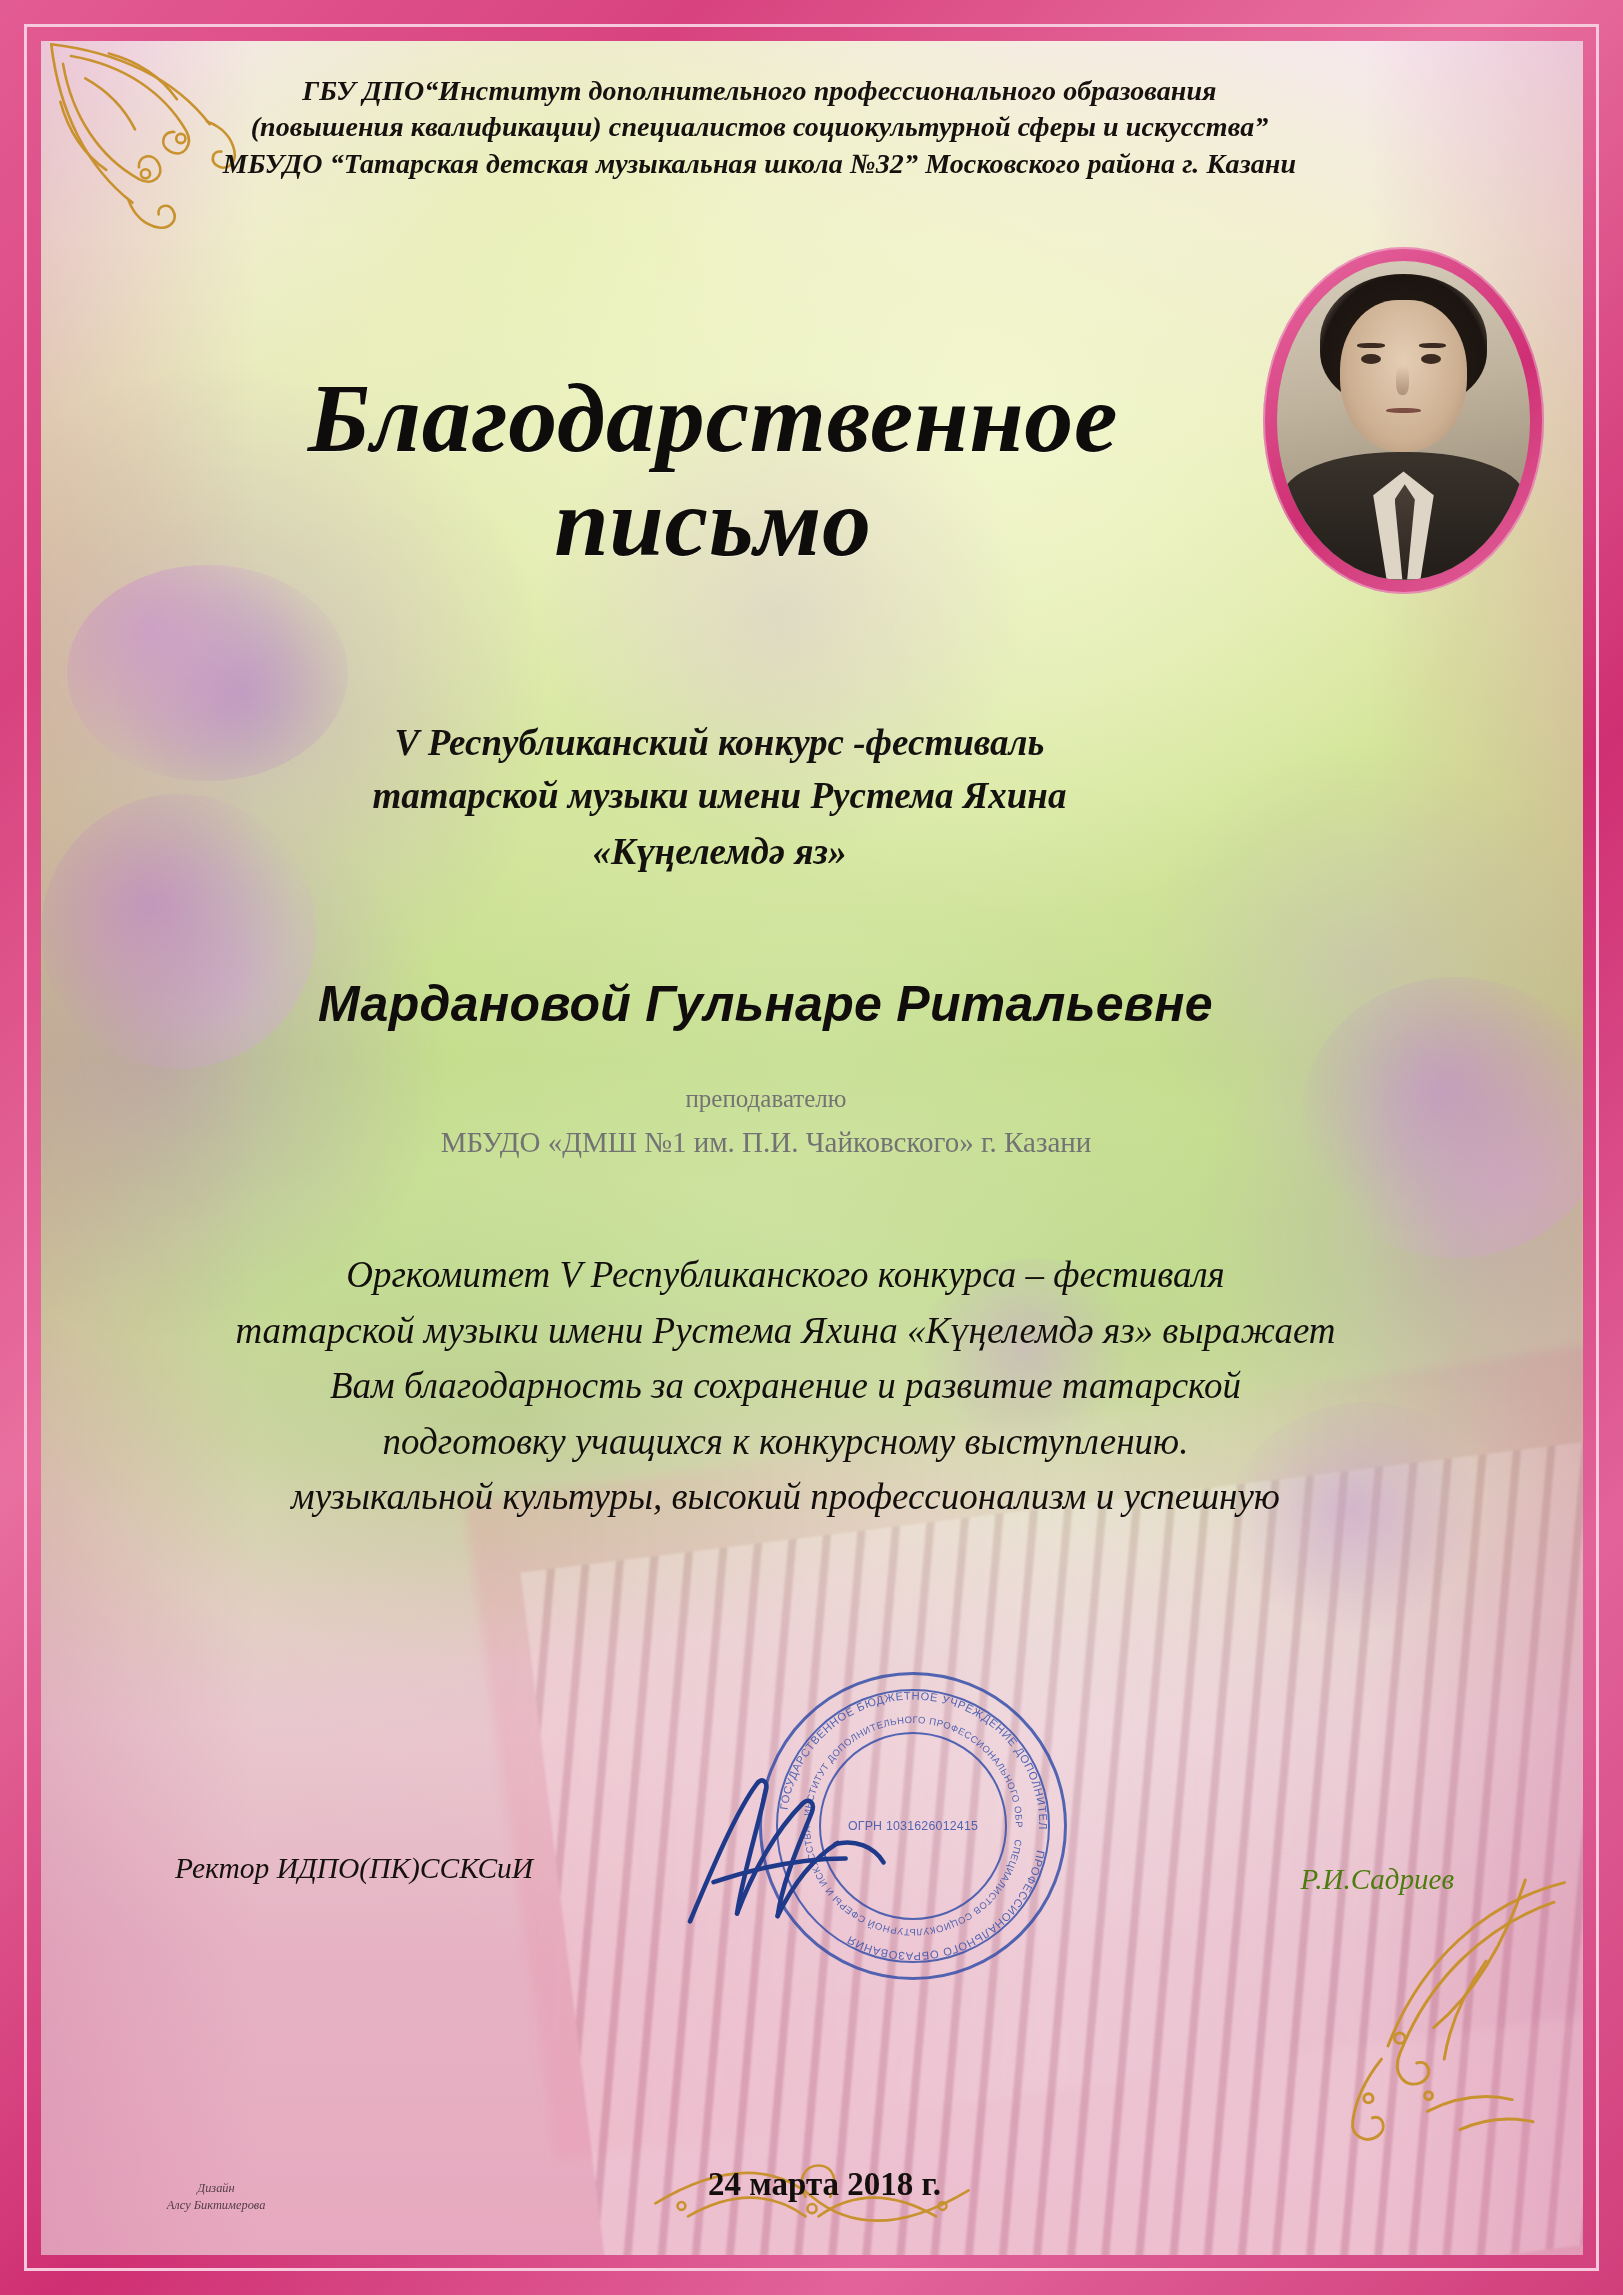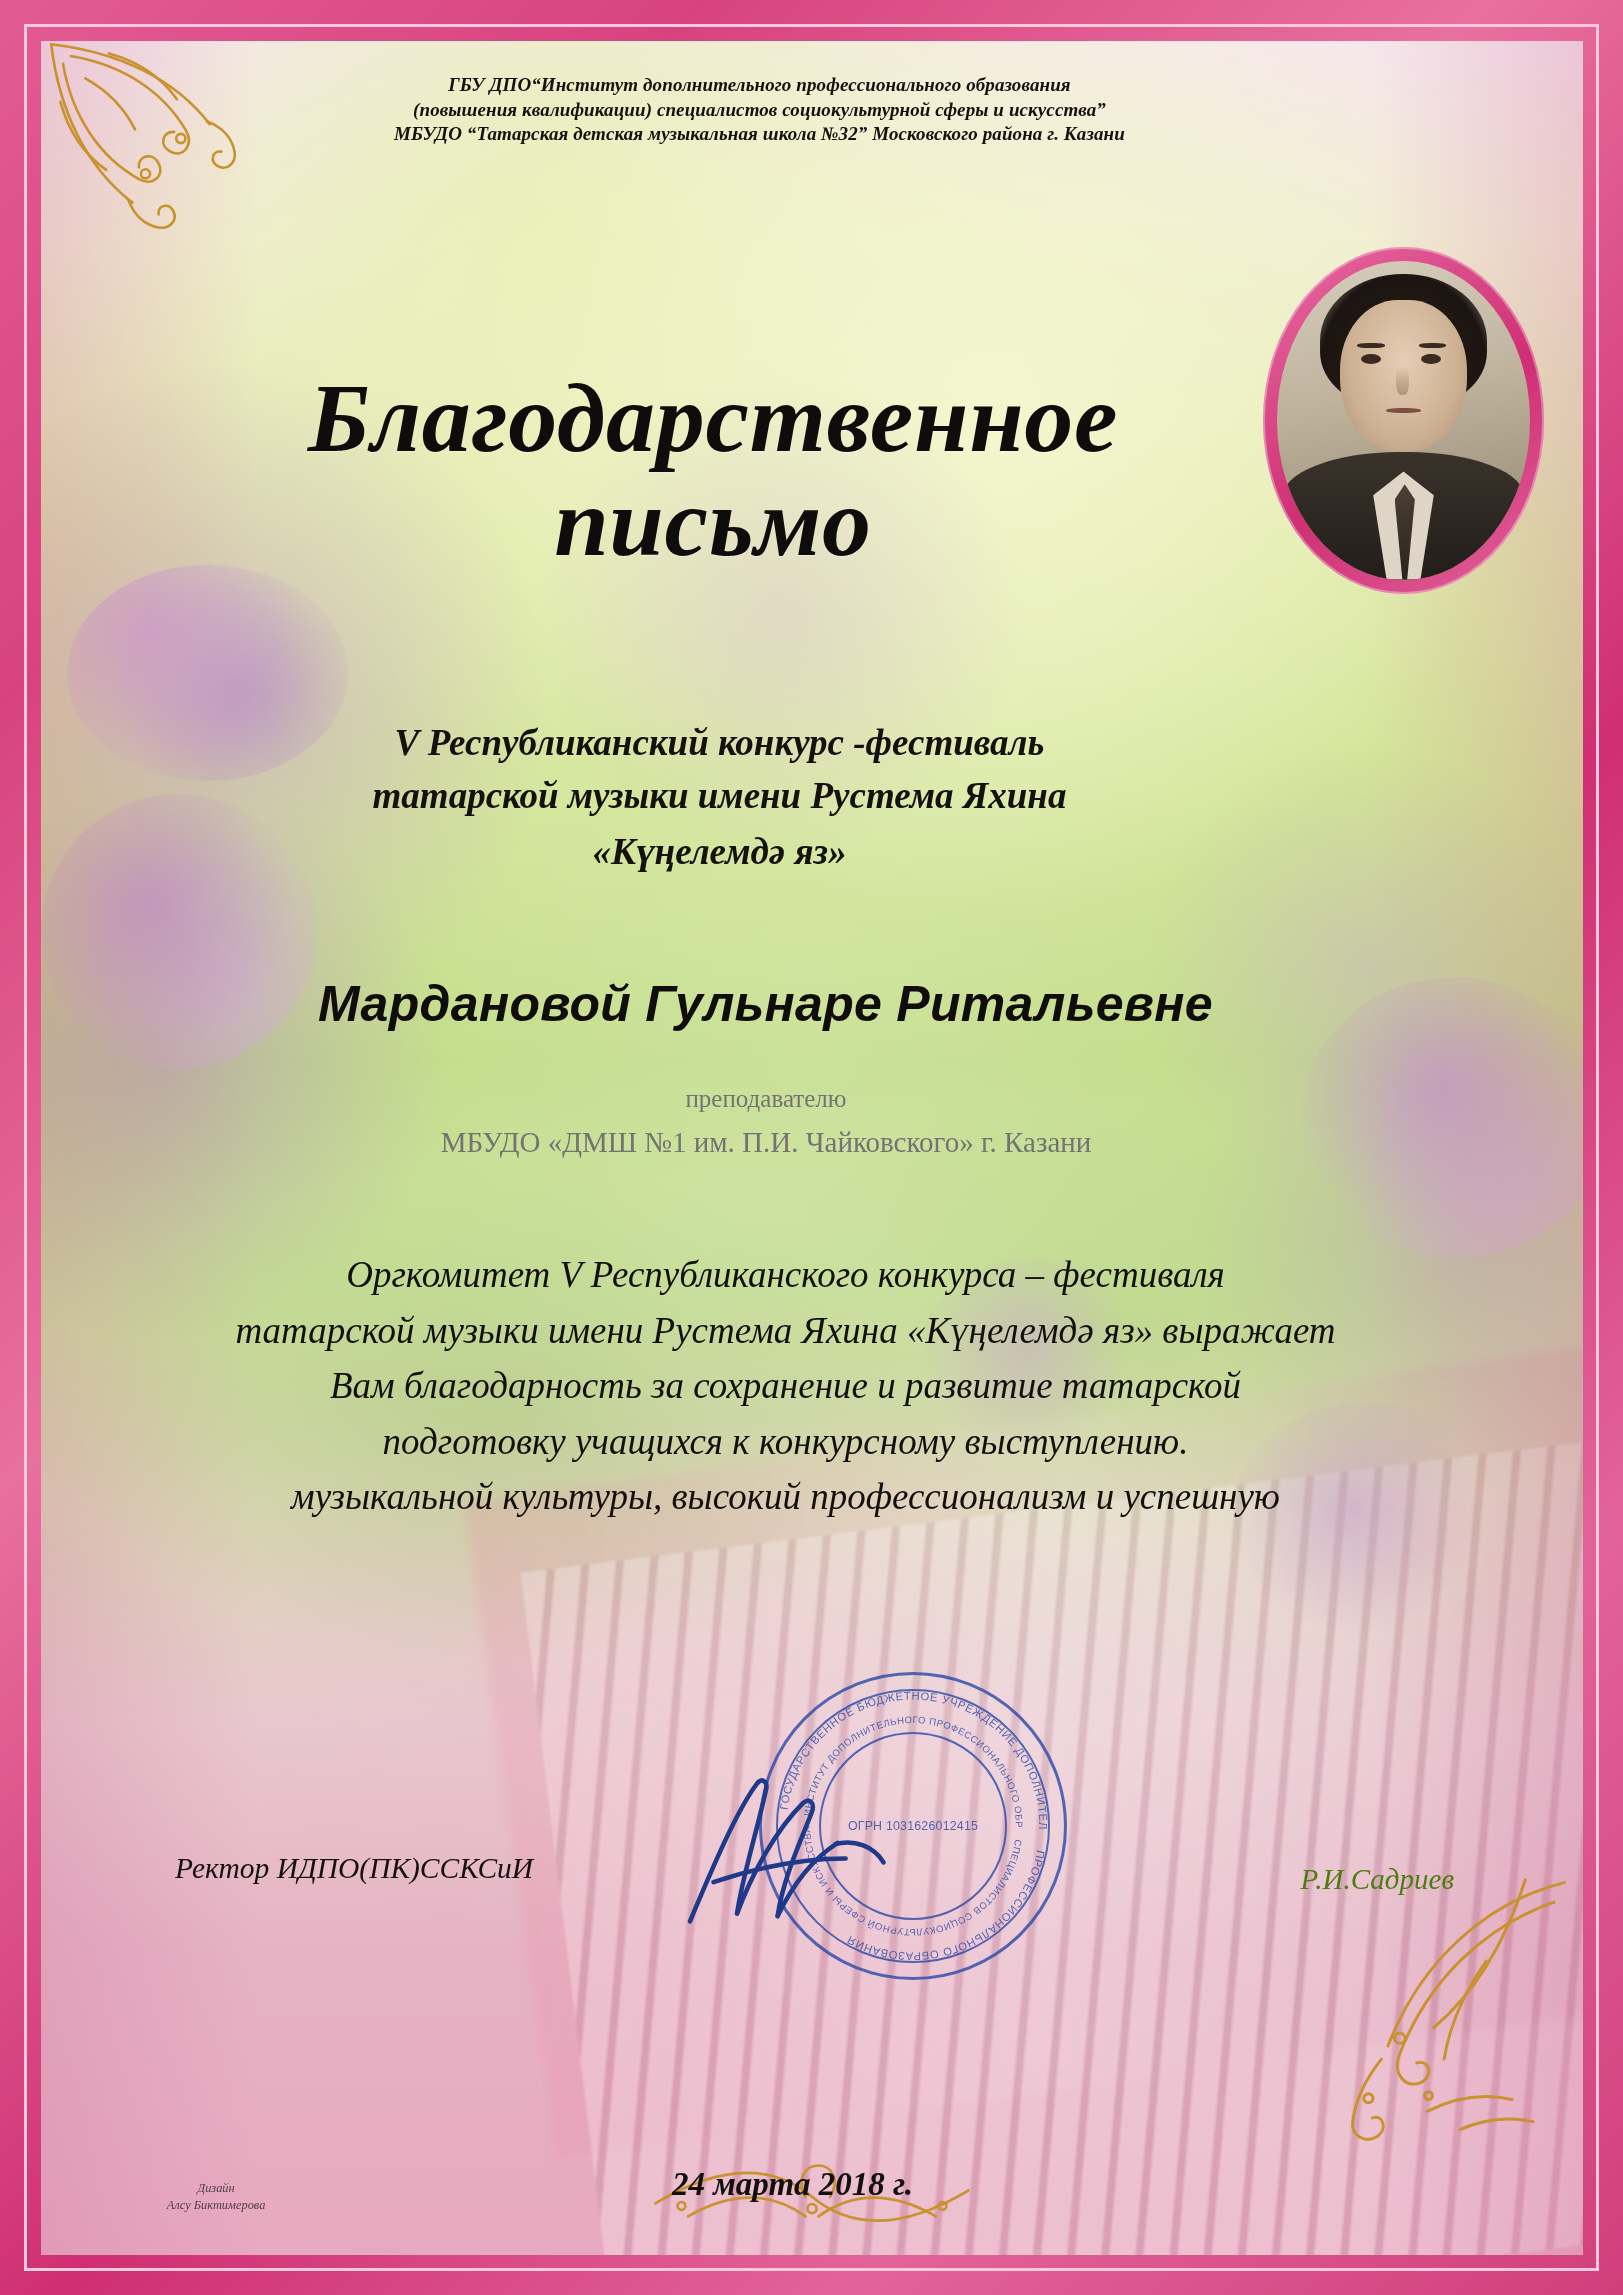--- a/index.html
+++ b/index.html
@@ -120,21 +120,21 @@
   
   .header {
     position: absolute;
     left: 131px;
     top: 73px;
     width: 1257px;
     text-align: center;
     color: #14110f;
     font-weight: bold;
     font-style: italic;
-    font-size: 19px;
+    font-size: 28px;
     line-height: 1.30;
     letter-spacing: 0.1px;
   }
   .header .ln { display: block; white-space: nowrap; }
   .header .ln.l1 { text-align: center; }
   .header .ln.l2 { text-align: center; }
   .header .ln.l3 { text-align: center; }
 
   
   .portrait-wrap {
@@ -341,25 +341,24 @@
     font-size: 12.4px;
     line-height: 1.15;
     font-family: "Liberation Sans", sans-serif;
     letter-spacing: 0.2px;
   }
   .seal svg { position: absolute; inset: 0; }
 
   
   .date {
     position: absolute;
-    left: 465px;
+    left: 497px;
     top: 2163px;
     width: 655px;
     text-align: center;
-    font-style: italic;
     font-weight: bold;
     font-size: 33px;
     color: #120f0d;
     line-height: 1.3;
   }
   .date .city { display: block; font-size: 29.5px; }
 
   
   .credit {
     position: absolute;

